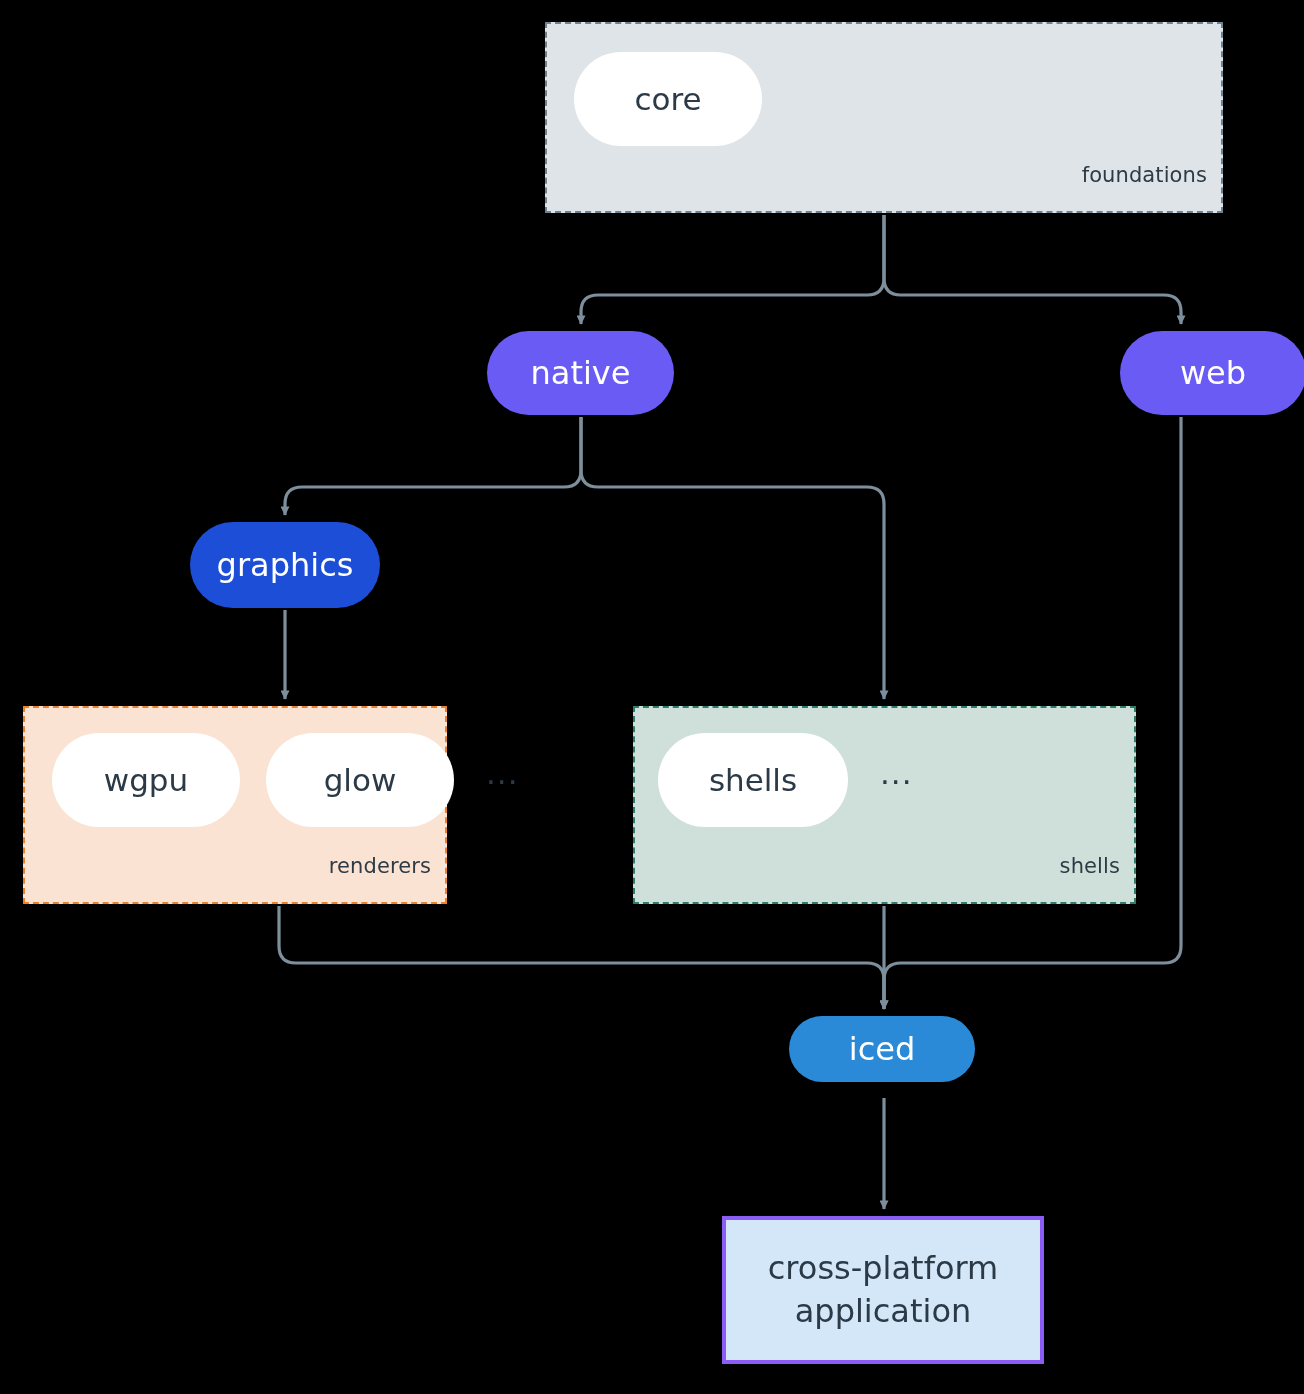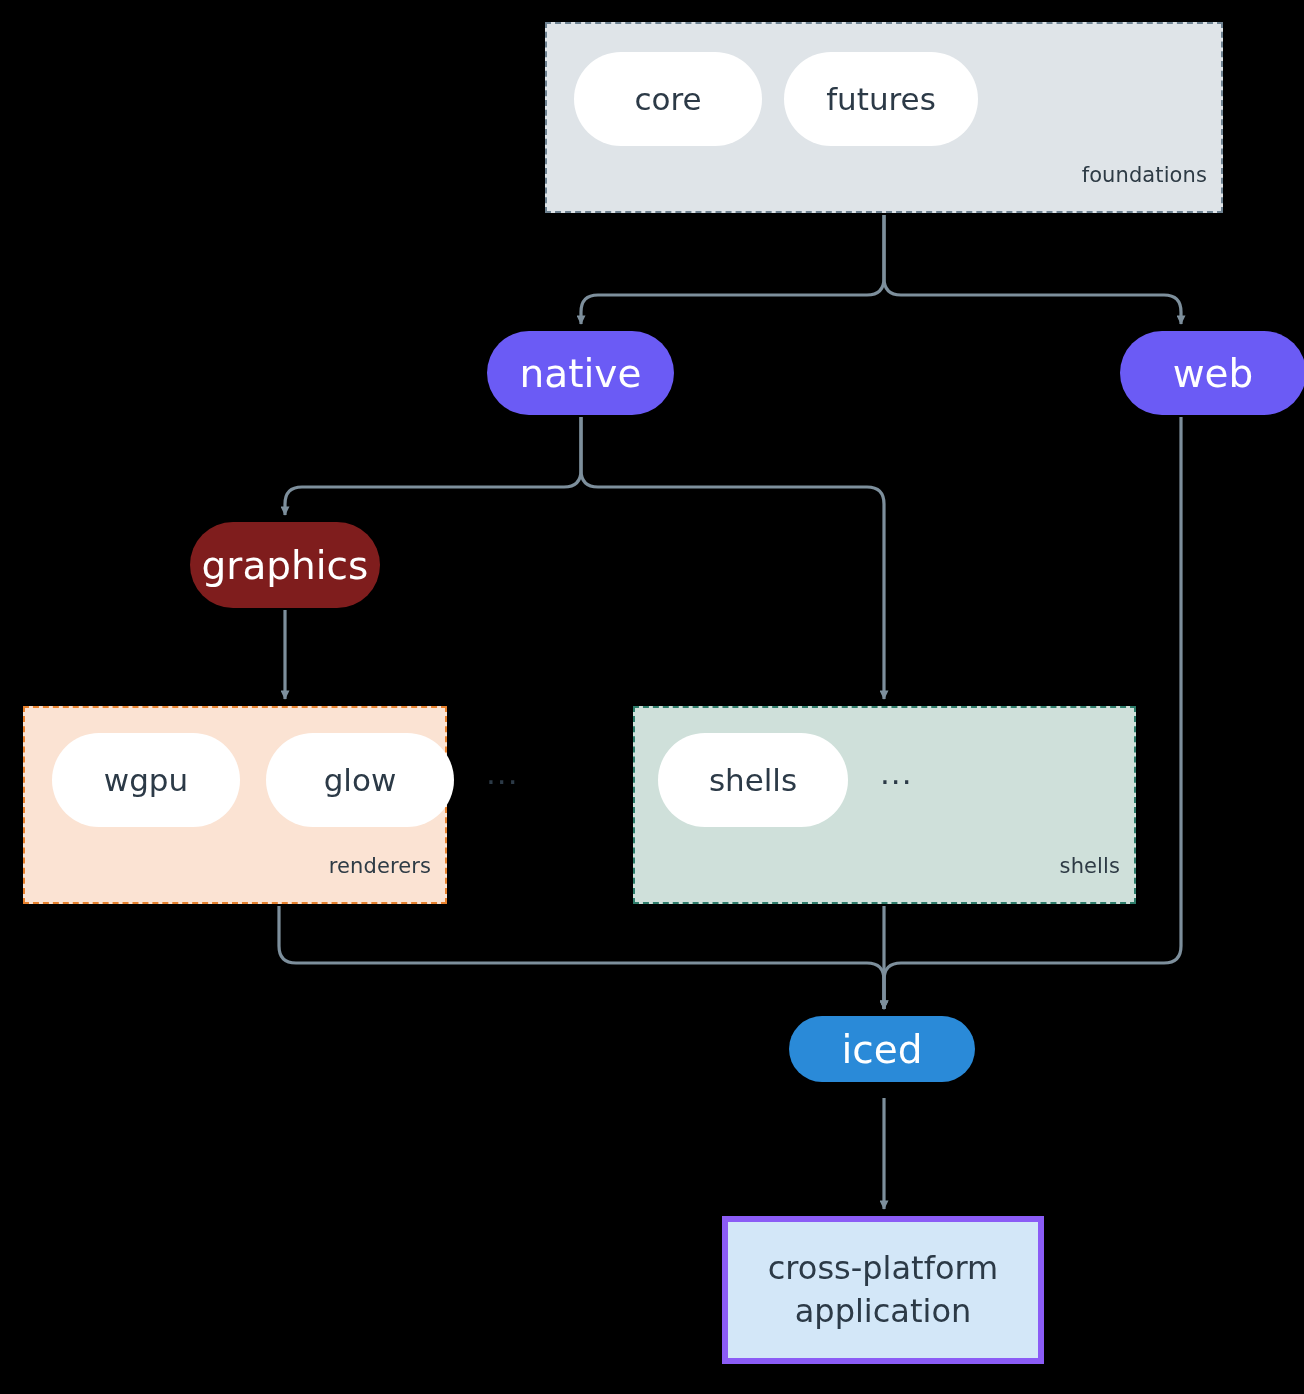--- a/index.html
+++ b/index.html
@@ -119,21 +119,21 @@
     letter-spacing: 1px;
   }
 
   
   .node {
     position: absolute;
     display: flex;
     align-items: center;
     justify-content: center;
     color: #ffffff;
-    font-size: 39px;
+    font-size: 32px;
     box-sizing: border-box;
   }
   .node.pill { border-radius: 48px; }
 
   #node-native {
     left: 487px;
     top: 331px;
     width: 187px;
     height: 84px;
     background: #6b5bf5;
@@ -143,36 +143,36 @@
     top: 331px;
     width: 186px;
     height: 84px;
     background: #6b5bf5;
   }
   #node-graphics {
     left: 190px;
     top: 522px;
     width: 190px;
     height: 86px;
-    background: #7f1d1d;
+    background: #1d4ed8;
   }
   #node-iced {
     left: 789px;
     top: 1016px;
     width: 186px;
     height: 66px;
     background: #2a8ad8;
   }
   #node-app {
     left: 722px;
     top: 1216px;
     width: 322px;
     height: 148px;
     background: #d3e7f8;
-    border: 6px solid #8b5cf6;
+    border: 4px solid #8b5cf6;
     color: #2c3a47;
     font-size: 32px;
     line-height: 1.35;
     text-align: center;
     flex-direction: column;
   }
 </style>
 </head>
 <body>
 
@@ -200,21 +200,20 @@
 
       <path d="M1181,417 L1181,946 Q1181,963 1164,963 L901,963 Q884,963 884,980 L884,1009" marker-end="url(#arrowhead)"></path>
 
       <path d="M884,1098 L884,1209" marker-end="url(#arrowhead)"></path>
     </g>
   </svg>
 
   <div class="group" id="group-foundations">
     <div class="group-pills">
       <div class="pill-white w-core">core</div>
-      <div class="pill-white w-futures">futures</div>
     </div>
     <div class="group-label">foundations</div>
   </div>
 
   <div class="group" id="group-renderers">
     <div class="group-pills">
       <div class="pill-white w-wgpu">wgpu</div>
       <div class="pill-white w-glow">glow</div>
       <div class="ellipsis">...</div>
     </div>

